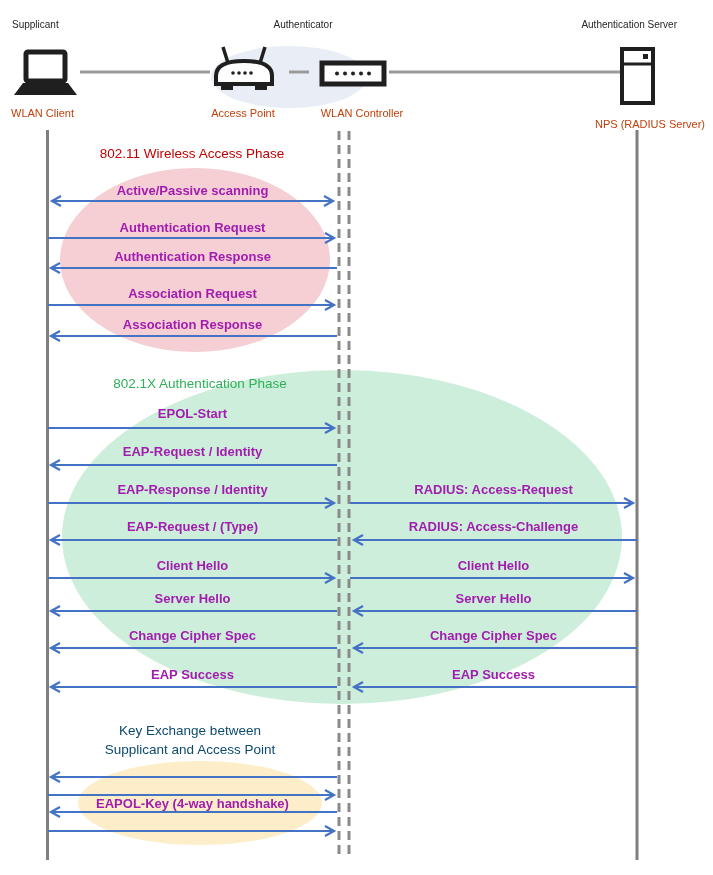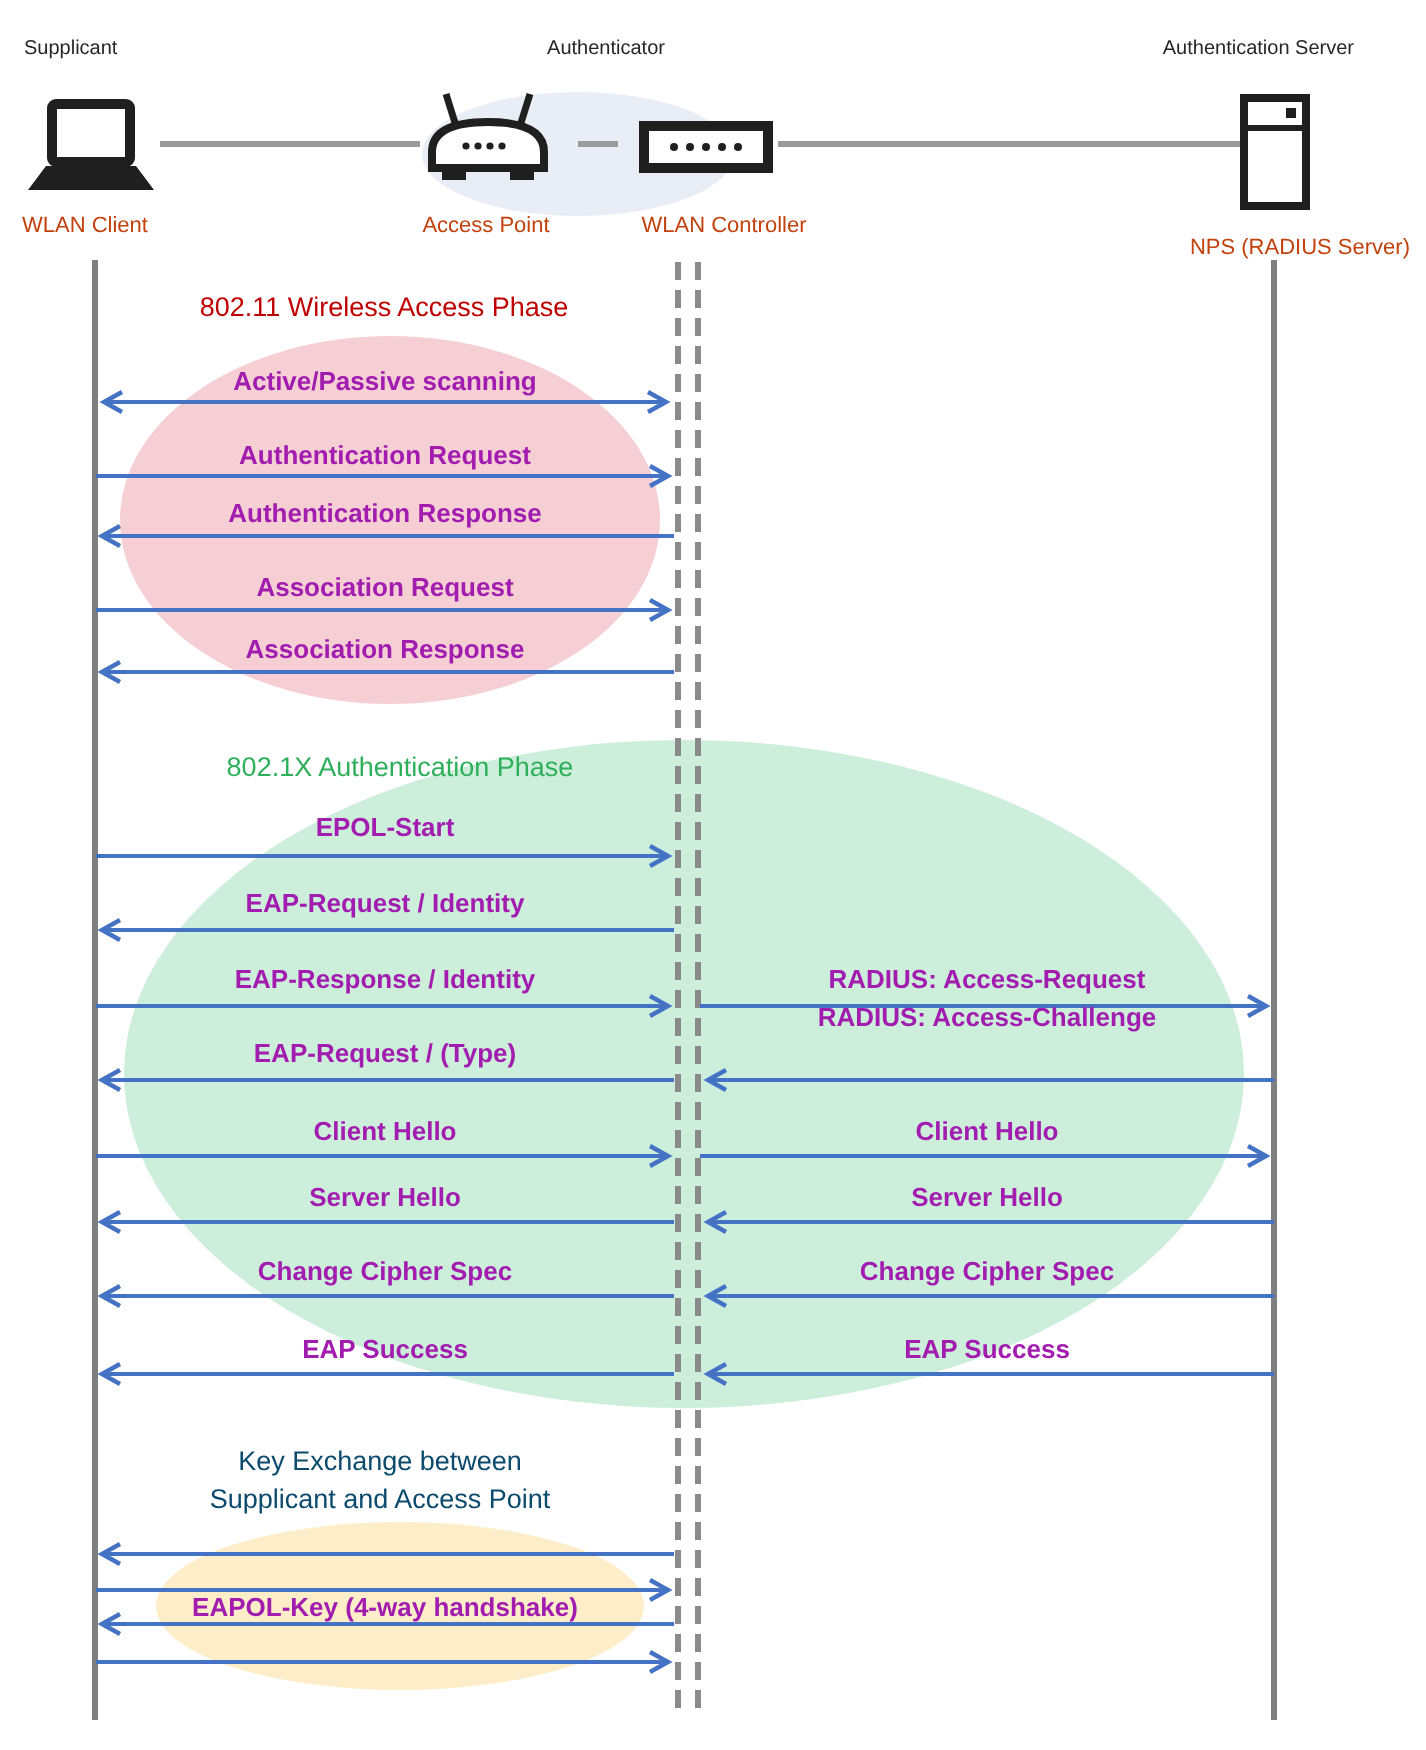--- a/index.html
+++ b/index.html
@@ -127,21 +127,21 @@
   <div class="msg" style="top:220px;">Authentication Request</div>
   <div class="msg" style="top:249px;">Authentication Response</div>
   <div class="msg" style="top:286px;">Association Request</div>
   <div class="msg" style="top:317px;">Association Response</div>
 
   <div class="msg" style="top:406px;">EPOL-Start</div>
   <div class="msg" style="top:444px;">EAP-Request / Identity</div>
   <div class="msg" style="top:482px;text-align:center;">EAP-Response / Identity</div>
   <div class="msg r" style="top:482px;">RADIUS: Access-Request</div>
   <div class="msg" style="top:519px;">EAP-Request / (Type)</div>
-  <div class="msg r" style="top:501px;">RADIUS: Access-Challenge</div>
+  <div class="msg r" style="top:519px;">RADIUS: Access-Challenge</div>
   <div class="msg" style="top:558px;">Client Hello</div>
   <div class="msg r" style="top:558px;">Client Hello</div>
   <div class="msg" style="top:591px;">Server Hello</div>
   <div class="msg r" style="top:591px;">Server Hello</div>
   <div class="msg" style="top:628px;">Change Cipher Spec</div>
   <div class="msg r" style="top:628px;">Change Cipher Spec</div>
   <div class="msg" style="top:667px;">EAP Success</div>
   <div class="msg r" style="top:667px;">EAP Success</div>
 
   <div class="msg" style="top:796px;">EAPOL-Key (4-way handshake)</div>

